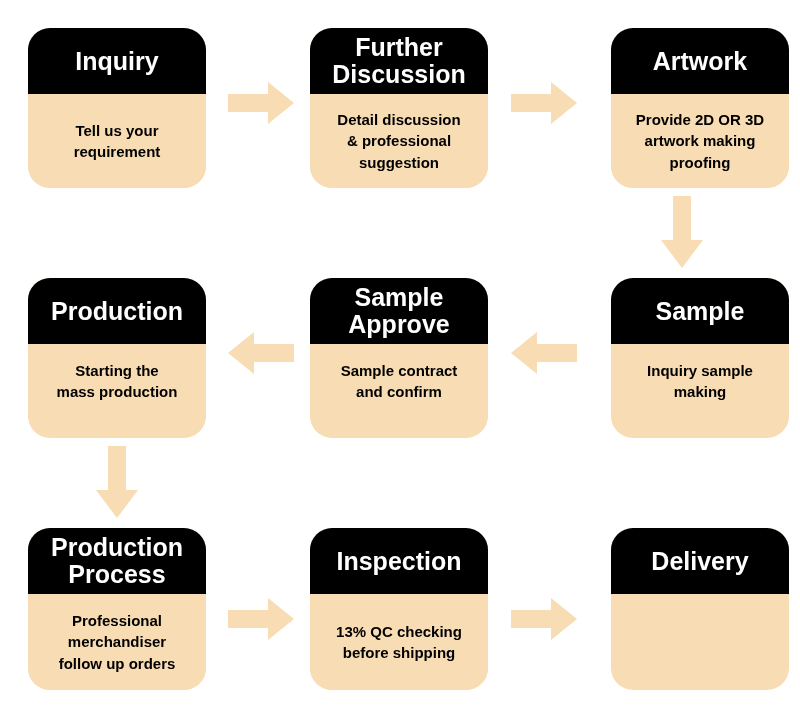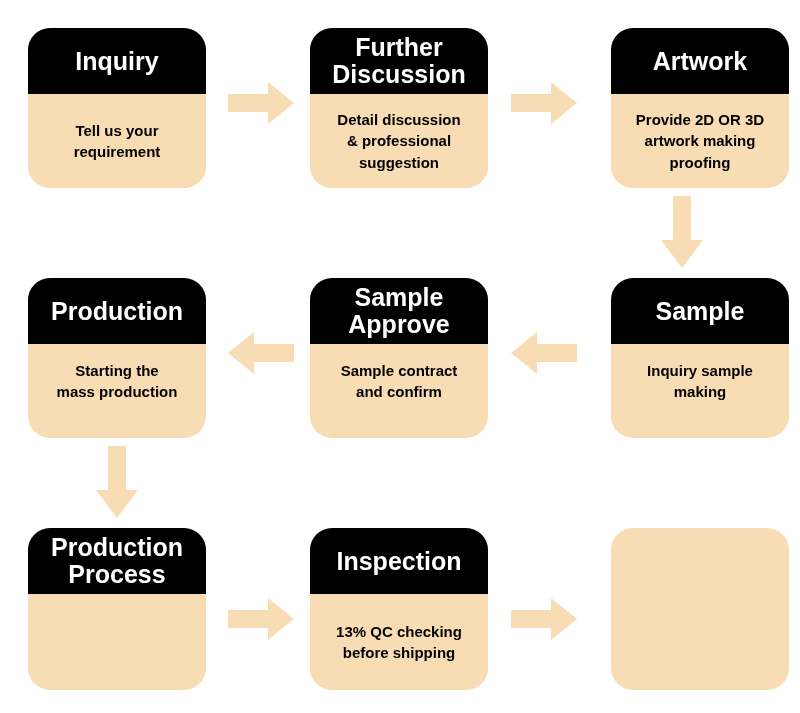--- a/index.html
+++ b/index.html
@@ -119,29 +119,33 @@
 
   <div class="node row2 col3">
     <div class="node-title one-line">Sample</div>
     <div class="node-body">Inquiry sample
 making</div>
   </div>
 
   <div class="node row3 col1">
     <div class="node-title two-line">Production
 Process</div>
+    <div class="node-body">Professional
+merchandiser
+follow up orders</div>
   </div>
 
   <div class="node row3 col2">
     <div class="node-title one-line">Inspection</div>
     <div class="node-body">13% QC checking
 before shipping</div>
   </div>
 
   <div class="node row3 col3">
+    <div class="node-title one-line">Delivery</div>
   </div>
 
   <div class="arrow" style="left:228px; top:82px;">
     <svg width="66" height="42" viewBox="0 0 66 42" aria-hidden="true">
       <polygon points="0,12 40,12 40,0 66,21 40,42 40,30 0,30" fill="#F8DCB4"></polygon>
     </svg>
   </div>
 
   <div class="arrow" style="left:511px; top:82px;">
     <svg width="66" height="42" viewBox="0 0 66 42" aria-hidden="true">

